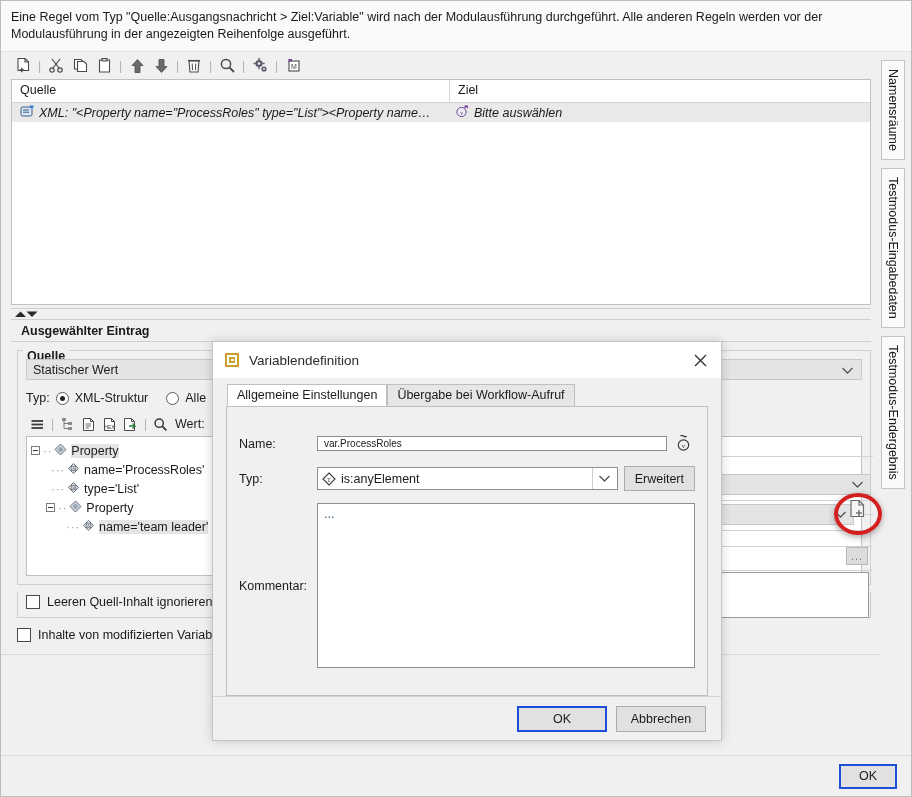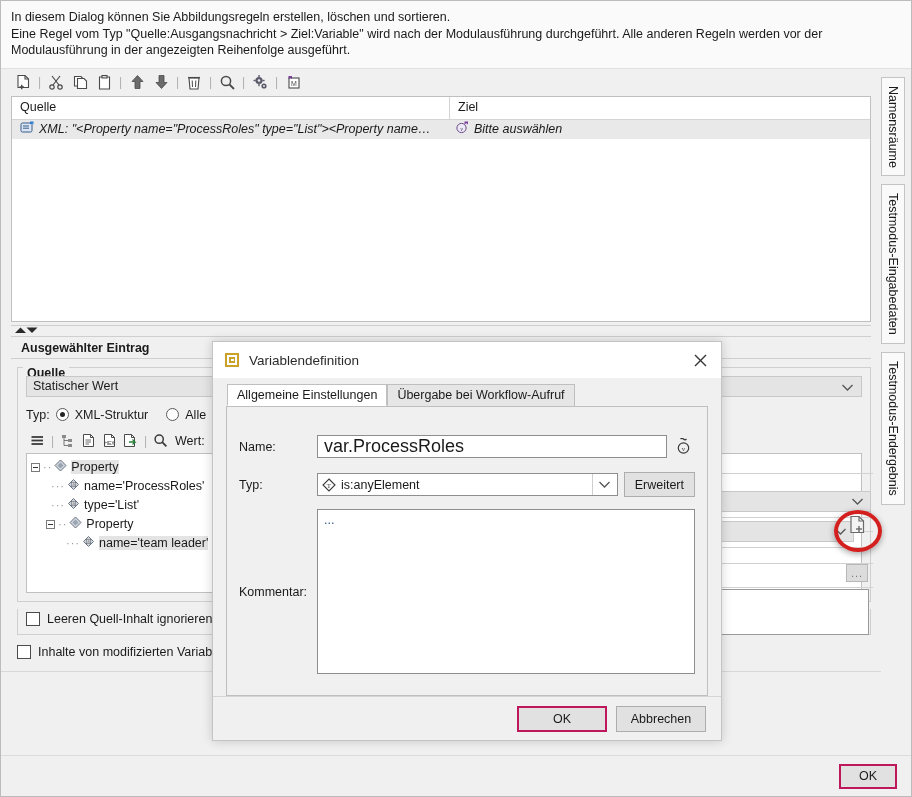--- a/index.html
+++ b/index.html
@@ -217,21 +217,21 @@
   #footer {
     flex:0 0 41px; height:41px; border-top:1px solid #dcdcdc;
     display:flex; align-items:center; justify-content:flex-end;
     padding-right:14px; background:#f0f0f0;
   }
   .btn {
     min-width:58px; height:25px; background:#e1e1e1; border:1px solid #adadad;
     font-size:12.5px; color:#1a1a1a; display:flex; align-items:center; justify-content:center;
     padding:0 10px;
   }
-  .btn.default { border:2px solid #be185d; background:#e1e1e1; }
+  .btn.default { border:2px solid #1d4ed8; background:#e1e1e1; }
 
   
   #dialog {
     position:absolute; left:212px; top:341px; width:510px; height:400px;
     background:#f0f0f0; border:1px solid #c4c4c4;
     box-shadow:0 0 10px rgba(0,0,0,.18);
     z-index:50; display:flex; flex-direction:column;
   }
   #d-title { height:36px; flex:0 0 36px; background:#fff; display:flex; align-items:center; }
   #d-title-icon {
@@ -254,22 +254,22 @@
   #d-panel {
     margin:0 13px; flex:1 1 auto; background:#f0f0f0;
     border:1px solid #bfbfbf; padding:14px 12px 0 12px; min-height:0;
   }
   #d-globale { display:flex; align-items:center; height:18px; }
   #d-globale .cbox { width:15px; height:15px; }
 
   .d-row { display:flex; align-items:center; margin-top:14px; }
   .d-label { width:78px; flex:0 0 78px; font-size:12.5px; }
   .d-input {
-    flex:1 1 auto; height:23px; background:#fff; border:1px solid #8e8e8e;
-    display:flex; align-items:center; padding:0 6px; font-size:18px;
+    flex:1 1 auto; height:15px; background:#fff; border:1px solid #8e8e8e;
+    display:flex; align-items:center; padding:0 6px; font-size:10px;
   }
   #d-name-icon { width:24px; flex:0 0 24px; display:flex; align-items:center; justify-content:center; margin-left:4px; }
   #d-typ-combo {
     flex:1 1 auto; height:23px; background:#fff; border:1px solid #8e8e8e;
     display:flex; align-items:center; padding:0 4px; position:relative; font-size:12.5px;
   }
   #d-typ-combo .chev { position:absolute; right:6px; top:4px; color:#555; }
   #d-typ-combo .combo-sep { position:absolute; right:24px; top:0; bottom:0; border-left:1px solid #cfcfcf; }
   #d-erweitert { margin-left:6px; }
 
@@ -287,21 +287,20 @@
   }
   #d-footer .btn { min-width:90px; height:26px; }
 </style>
 </head>
 <body>
 
 <div id="window">
 
 
   <div id="desc">
-    <div>In diesem Dialog können Sie Abbildungsregeln erstellen, löschen und sortieren.</div>
     <div>Eine Regel vom Typ "Quelle:Ausgangsnachricht &gt; Ziel:Variable" wird nach der Modulausführung durchgeführt. Alle anderen Regeln werden vor der</div>
     <div>Modulausführung in der angezeigten Reihenfolge ausgeführt.</div>
   </div>
 
   <div id="bodyarea">
     <div id="content">
 
       <div id="toolbar">
         <div class="tbtn">
           <svg width="17" height="17" viewBox="0 0 17 17">

